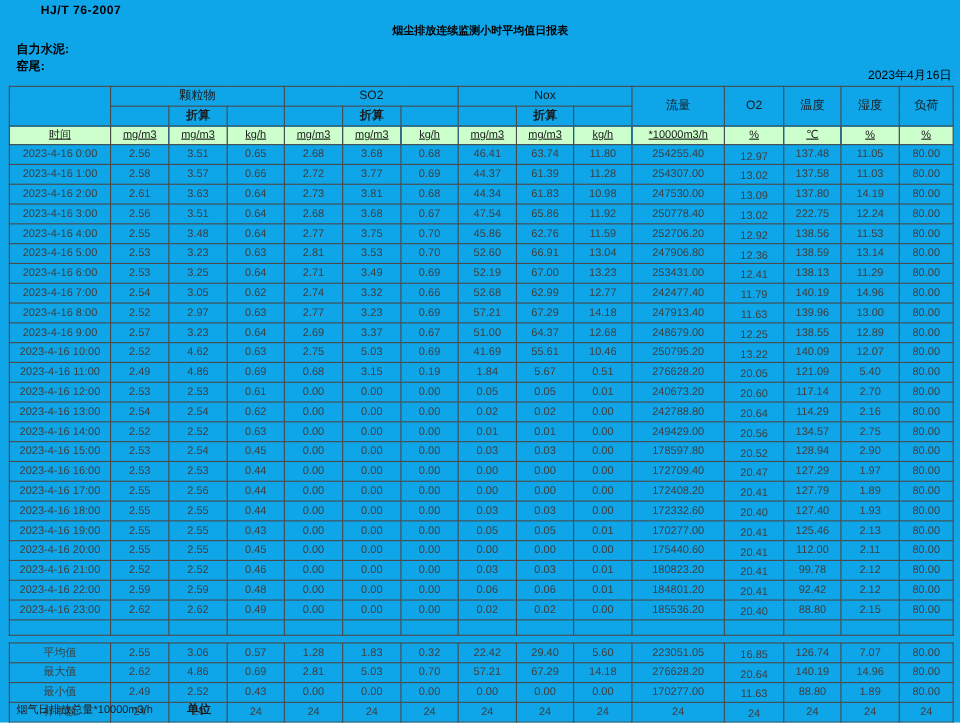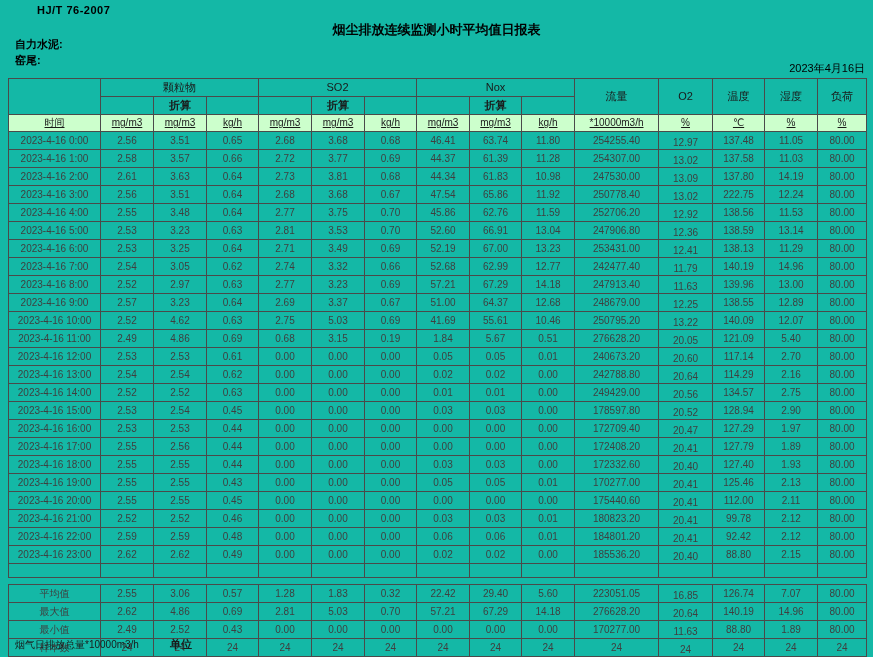--- a/index.html
+++ b/index.html
@@ -1,22 +1,22 @@
 <!DOCTYPE html>
 <html><head>
 <meta charset="utf-8">
 <style>
   html,body { margin:0; padding:0; background:#fff; }
   .page {
-    position:relative; width:873px; height:657px; background:#14b8a6;
+    position:relative; width:873px; height:657px; background:#0ea5e9;
     font-family:"Liberation Sans","DejaVu Sans",sans-serif; color:#000;
     overflow:hidden;
   }
   .standard-code { position:absolute; left:37px; top:4px; font-size:11px; font-weight:bold; letter-spacing:.5px; }
-  .report-title  { position:absolute; left:0; top:21px; width:873px; text-align:center; font-size:13px; font-weight:bold; }
+  .report-title  { position:absolute; left:0; top:21px; width:873px; text-align:center; font-size:10px; font-weight:bold; }
   .company-label { position:absolute; left:15px; top:37px; font-size:11px; font-weight:bold; }
   .outlet-label  { position:absolute; left:15px; top:53px; font-size:11px; font-weight:bold; }
   .report-date   { position:absolute; right:8px; top:61px; font-size:11px; }
 
   table.report {
     position:absolute; left:8px; top:78px; width:858px;
     border-collapse:collapse; table-layout:fixed;
   }
   table.report td {
     border:1px solid #4a4a4a; padding:0; margin:0;

